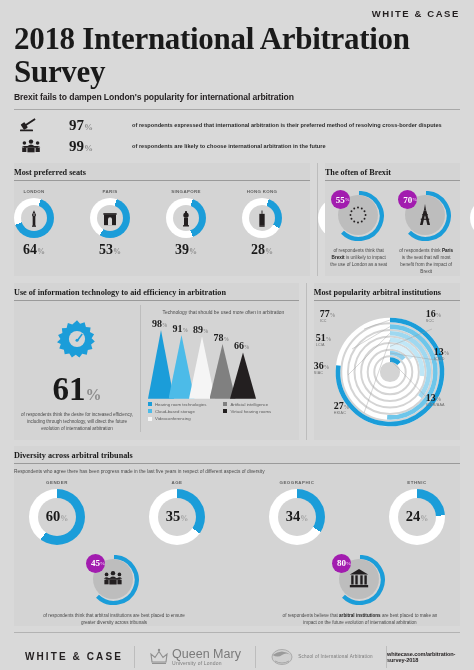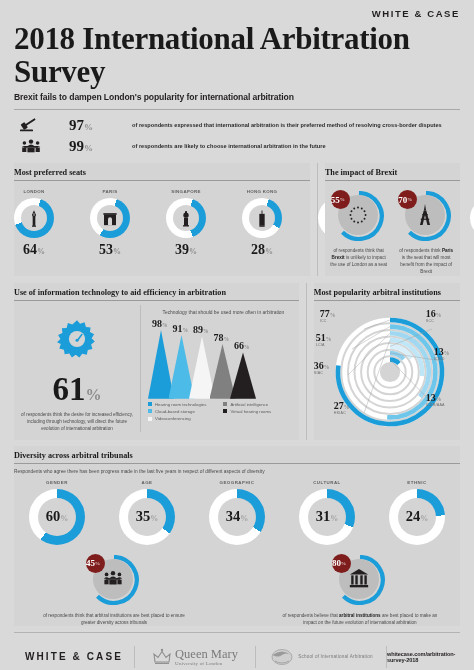--- a/index.html
+++ b/index.html
@@ -67,22 +67,22 @@
   .brexit-row { display:flex; justify-content:space-around; padding-top:6px;}
   .brexit-item { width:66px; text-align:center; position:relative;}
   .brexit-circ { position:relative; width:50px; height:50px; margin:0 auto; }
   .brexit-disc {
     position:absolute; left:4px; top:4px; width:40px; height:40px;
     border-radius:50%; background:#bdbdbd;
     display:flex; align-items:center; justify-content:center;
   }
   .badge {
     position:absolute; left:-3px; top:-1px; width:19px; height:19px; border-radius:50%;
-    background:#7f1d1d; color:#fff; font-family:"Liberation Serif", serif; font-weight:bold;
-    font-size:9px; display:flex; align-items:center; justify-content:flex-start; z-index:4;
+    background:#a21caf; color:#fff; font-family:"Liberation Serif", serif; font-weight:bold;
+    font-size:9px; display:flex; align-items:center; justify-content:flex-end; z-index:4;
   }
   .badge small{ font-size:5px; opacity:.75; }
   .brexit-txt { font-size:4.6px; color:#4a4a4a; line-height:1.5; margin-top:7px; padding:0 4px; }
   .brexit-txt b { color:#222; }
 
   
   .it-panel { width:296px; }
   .inst-panel { width:152px; }
   .it-body { display:flex; }
   .it-left { width:126px; text-align:center; padding-top:8px; }
@@ -132,21 +132,21 @@
   .dbi-disc { position:absolute; left:4px; top:4px; width:40px; height:40px; border-radius:50%; background:#bdbdbd; display:flex; align-items:center; justify-content:center;}
   .dbi-txt { font-size:4.6px; color:#4a4a4a; line-height:1.6; margin-top:7px; padding:0 6px;}
   .dbi-txt b { color:#222; }
 
   
   .footrule { height:1px; background:#b3b3b3; margin:6px 14px 0 14px; }
   .footer { display:flex; align-items:center; padding:7px 14px 0 14px; height:40px; }
   .f-cell { display:flex; align-items:center; justify-content:center; height:26px; }
   .f-sep { width:1px; height:22px; background:#bdbdbd; }
   .wc-foot { font-weight:bold; font-size:10px; letter-spacing:2.1px; color:#231f20; }
-  .qm-text { font-family:Liberation Serif, serif; color:#7a7a7a; }
+  .qm-text { font-family:Liberation Sans, sans-serif; color:#7a7a7a; }
   .qm-main { font-size:12.5px; line-height:1; }
   .qm-sub { font-size:5px; letter-spacing:0.2px; }
   .sia-text { font-size:4.6px; color:#7a7a7a; letter-spacing:0.2px; }
   .url { font-size:5.6px; font-weight:bold; color:#231f20; letter-spacing:-0.1px;}
 </style>
 </head>
 <body>
 
 <div class="page">
 
@@ -318,21 +318,21 @@
               </div>
             </div>
             <div class="seat-pct">12<small>%</small></div>
           </div>
         </div>
     </div>
 
     <div class="vsep"></div>
 
     <div class="panel brexit-panel">
-      <div class="panel-title">The impact of Brexit</div>
+      <div class="panel-title">The often of Brexit</div>
       <div class="panel-rule"></div>
       <div class="brexit-row" id="brexit-row">
           <div class="brexit-item">
             <div class="brexit-circ">
               <svg width="50" height="50" viewBox="0 0 50 50" style="position:absolute;inset:0">
                 <path d="M25 2 A23 23 0 1 1 8.5 41.3" fill="none" stroke="#1b9dd9" stroke-width="4.2"></path>
               </svg>
               <div class="brexit-disc">
                 <svg width="22" height="26" viewBox="0 0 24 28" style="display:block">
                   <circle cx="12" cy="5.800000000000001" r="1.05" fill="#231f20"></circle>
@@ -511,29 +511,20 @@
         <div class="div-item">
           <div class="div-name">GEOGRAPHIC</div>
           <div class="div-donut">
             <div class="donut" style="width:56px;height:56px;background:conic-gradient(from 0deg, #1b9dd9 0deg 122.4deg, #ffffff 122.4deg 360deg);"></div>
             <div class="hole">
               <span class="div-val">34<small>%</small></span>
             </div>
           </div>
         </div>
         <div class="div-item">
-          <div class="div-name">CULTURAL</div>
-          <div class="div-donut">
-            <div class="donut" style="width:56px;height:56px;background:conic-gradient(from 0deg, #1b9dd9 0deg 111.6deg, #ffffff 111.6deg 360deg);"></div>
-            <div class="hole">
-              <span class="div-val">31<small>%</small></span>
-            </div>
-          </div>
-        </div>
-        <div class="div-item">
           <div class="div-name">ETHNIC</div>
           <div class="div-donut">
             <div class="donut" style="width:56px;height:56px;background:conic-gradient(from 0deg, #1b9dd9 0deg 86.39999999999999deg, #ffffff 86.39999999999999deg 360deg);"></div>
             <div class="hole">
               <span class="div-val">24<small>%</small></span>
             </div>
           </div>
         </div>
       </div>
     <div class="div-bottom" id="div-bottom">

